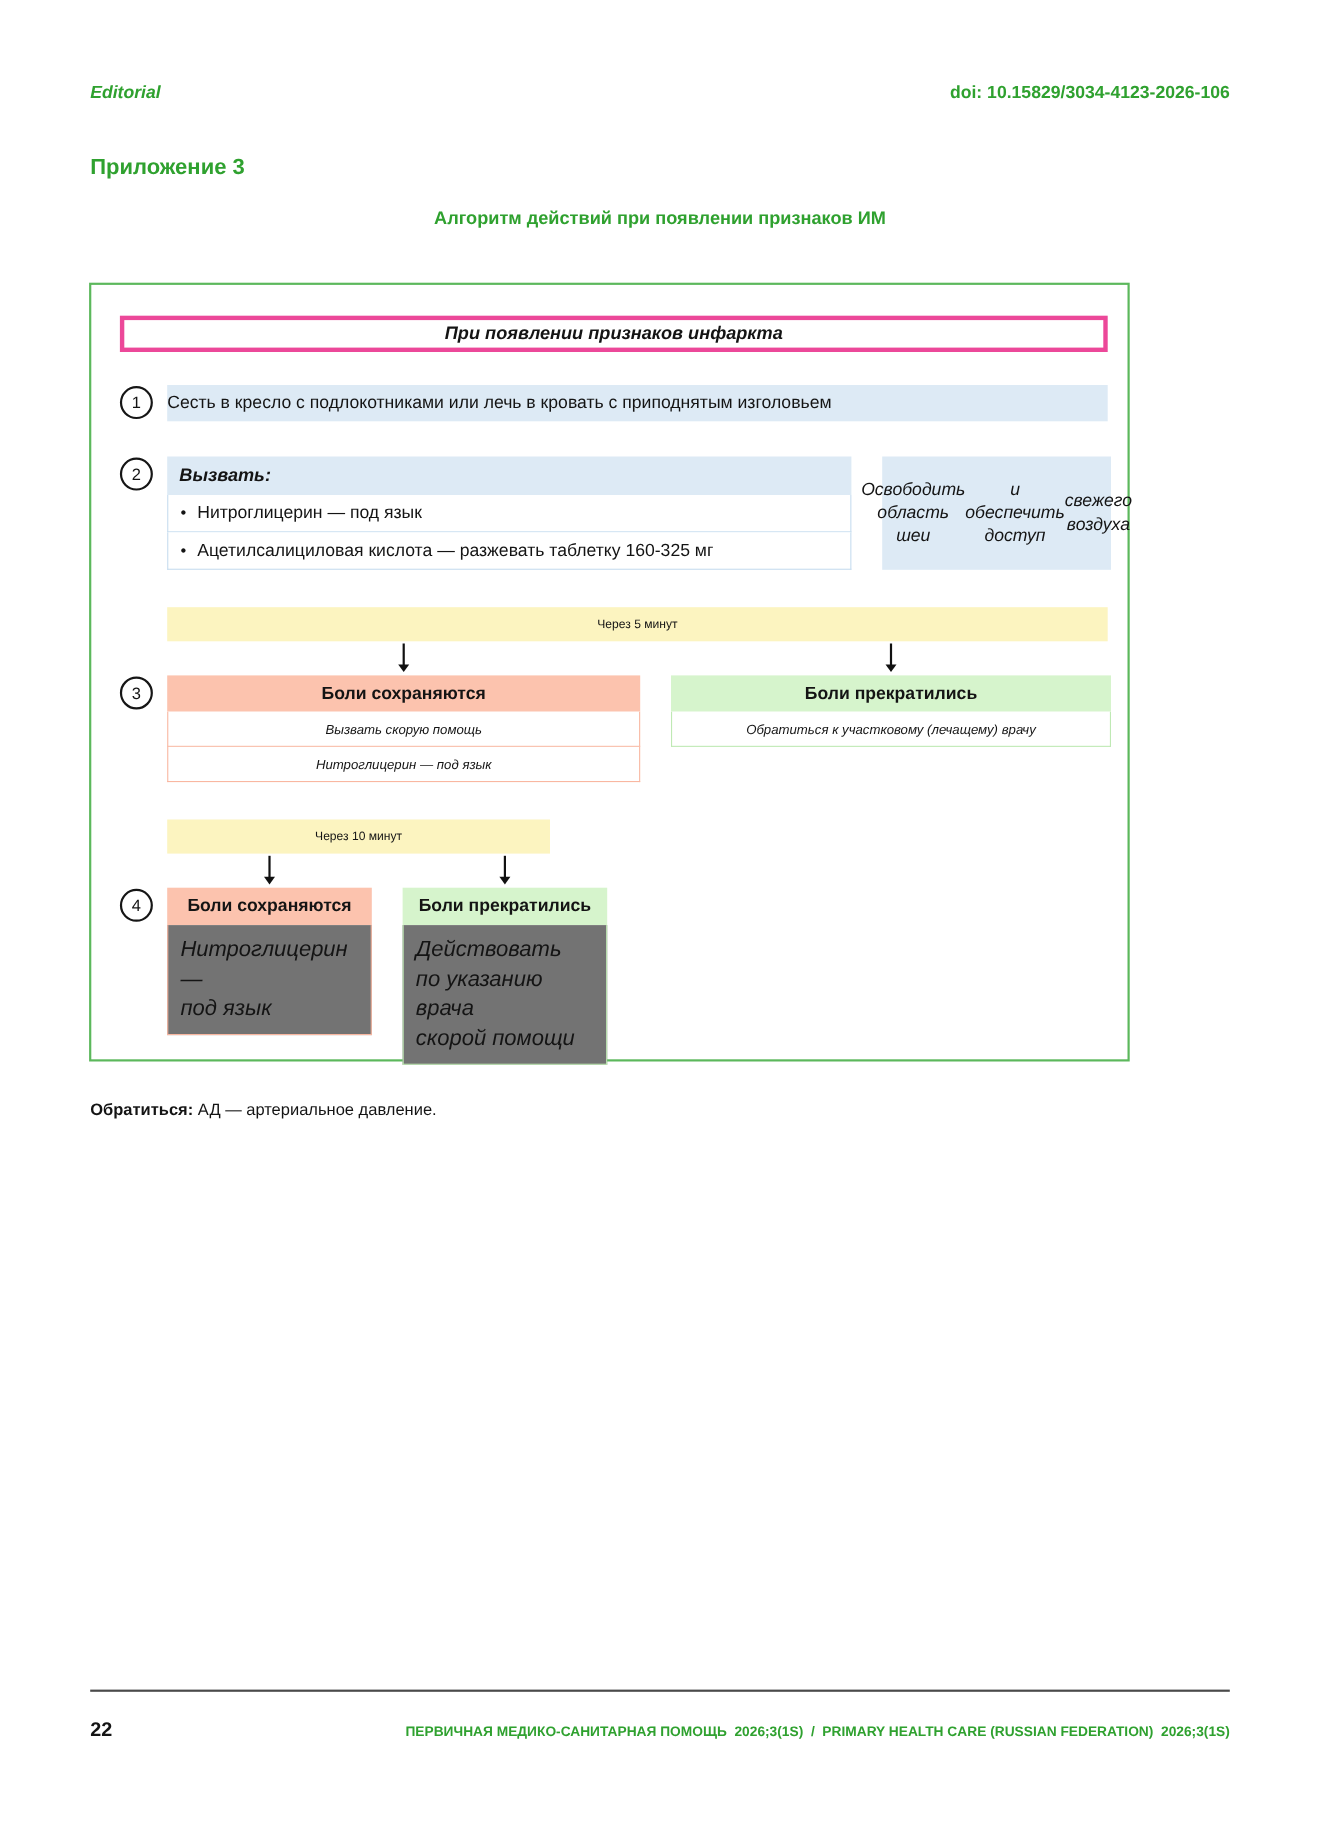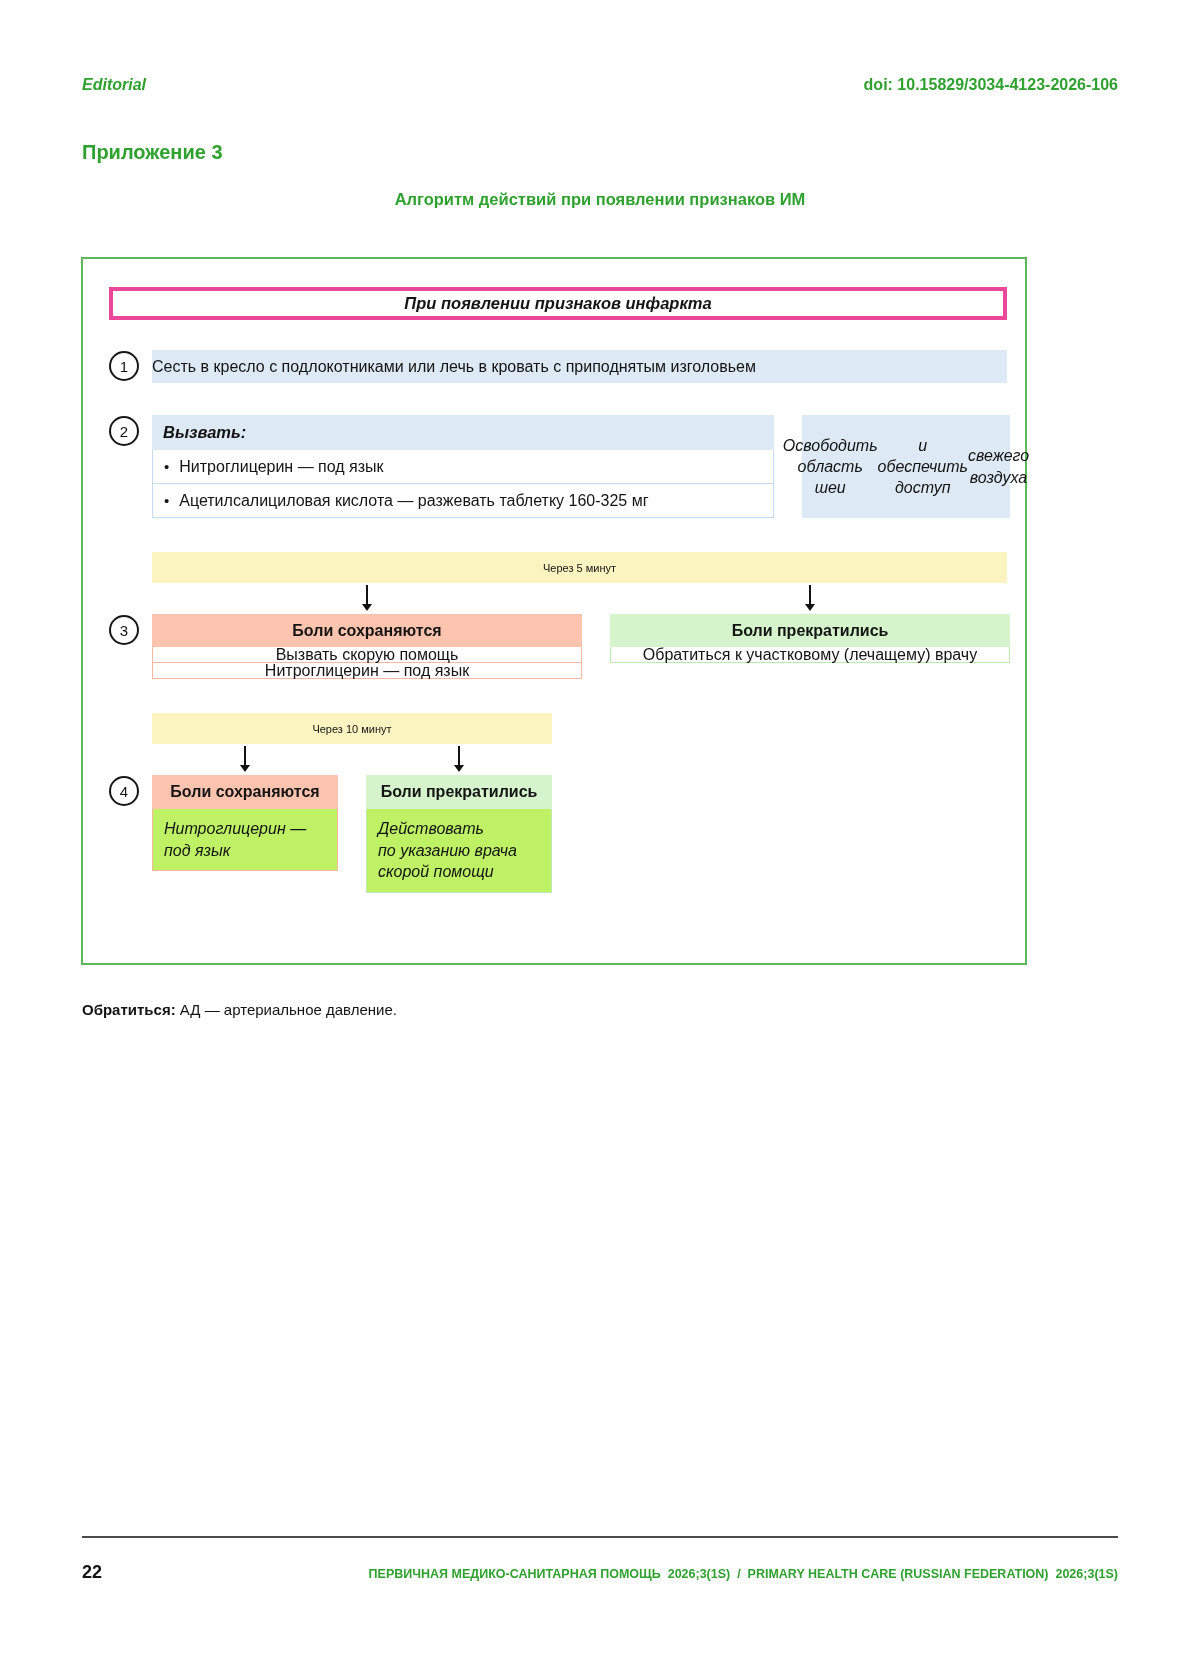--- a/index.html
+++ b/index.html
@@ -49,41 +49,41 @@
     font-size:16.5px;font-style:italic;font-weight:600;}
   .bullet-row{height:34px;background:#fff;border:1px solid var(--blue_border);border-top:none;display:flex;align-items:center;
     padding-left:11px;font-size:16px;}
   .dot{margin-right:10px;font-size:15px;}
   .side-note{width:208px;margin-left:28px;background:var(--light_blue);display:flex;flex-direction:row;align-items:center;justify-content:center;
     font-size:16px;font-style:italic;line-height:1.32;text-align:center;}
 
   
   .timer{margin:34px 18px 0 69px;height:31px;background:var(--yellow);display:flex;align-items:center;justify-content:center;
     font-size:11px;font-weight:normal;}
-  .timer-10{width:400px;margin-right:4px;}
+  .timer-10{width:348px;margin-right:4px;}
 
   
   .arrow-row{display:grid;column-gap:28px;margin:2px 18px 0 69px;height:29px;}
   .arrow-row-1{grid-template-columns:430px 400px;}
   .arrow-row-2{grid-template-columns:186px 186px;}
   .arrow{width:0;height:20px;border-left:2px solid #111;position:relative;margin:0 auto;}
   .arrow::after{content:"";position:absolute;left:-6px;top:19px;border:5px solid transparent;border-top:7px solid #111;}
 
   
   .row-step3 .grid3{display:grid;grid-template-columns:430px 400px;column-gap:28px;}
   .hdr-salmon{height:33px;background:var(--salmon);display:flex;align-items:center;justify-content:center;font-size:16px;font-weight:bold;}
   .hdr-green{height:33px;background:var(--light_green);display:flex;align-items:center;justify-content:center;font-size:16px;font-weight:bold;}
-  .act{height:16px;background:#fff;display:flex;align-items:center;justify-content:center;font-size:16px;}
+  .act{height:32px;background:#fff;display:flex;align-items:center;justify-content:center;font-size:12px;font-style:italic;}
   .act-salmon{border:1.5px solid var(--salmon_border);border-top:none;}
   .act-green{border:1.5px solid var(--green_border);border-top:none;}
 
   
   .row-step4 .grid4{display:grid;grid-template-columns:186px 186px;column-gap:28px;align-items:start;}
   .hdr4{height:34px;display:flex;align-items:center;justify-content:center;font-size:16px;font-weight:bold;}
-  .body4{background:#bef264;padding:9px 11px;font-size:16px;font-style:italic;line-height:1.35;}
+  .body4{background:#737373;padding:9px 11px;font-size:20px;font-style:italic;line-height:1.35;}
   .body4.b-salmon{border:1.5px solid var(--salmon_border);border-top:none;}
   .body4.b-green{border:1.5px solid var(--green_border);border-top:none;}
 
   
   .abbrev{position:absolute;top:1001px;left:82px;font-size:15px;}
   .abbrev b{font-weight:bold;}
 
   
   .footer-rule{position:absolute;top:1536px;left:82px;right:82px;border-top:2px solid #4a4a4a;}
   .page-footer{position:absolute;top:1562px;left:82px;right:82px;display:flex;justify-content:space-between;align-items:baseline;}

